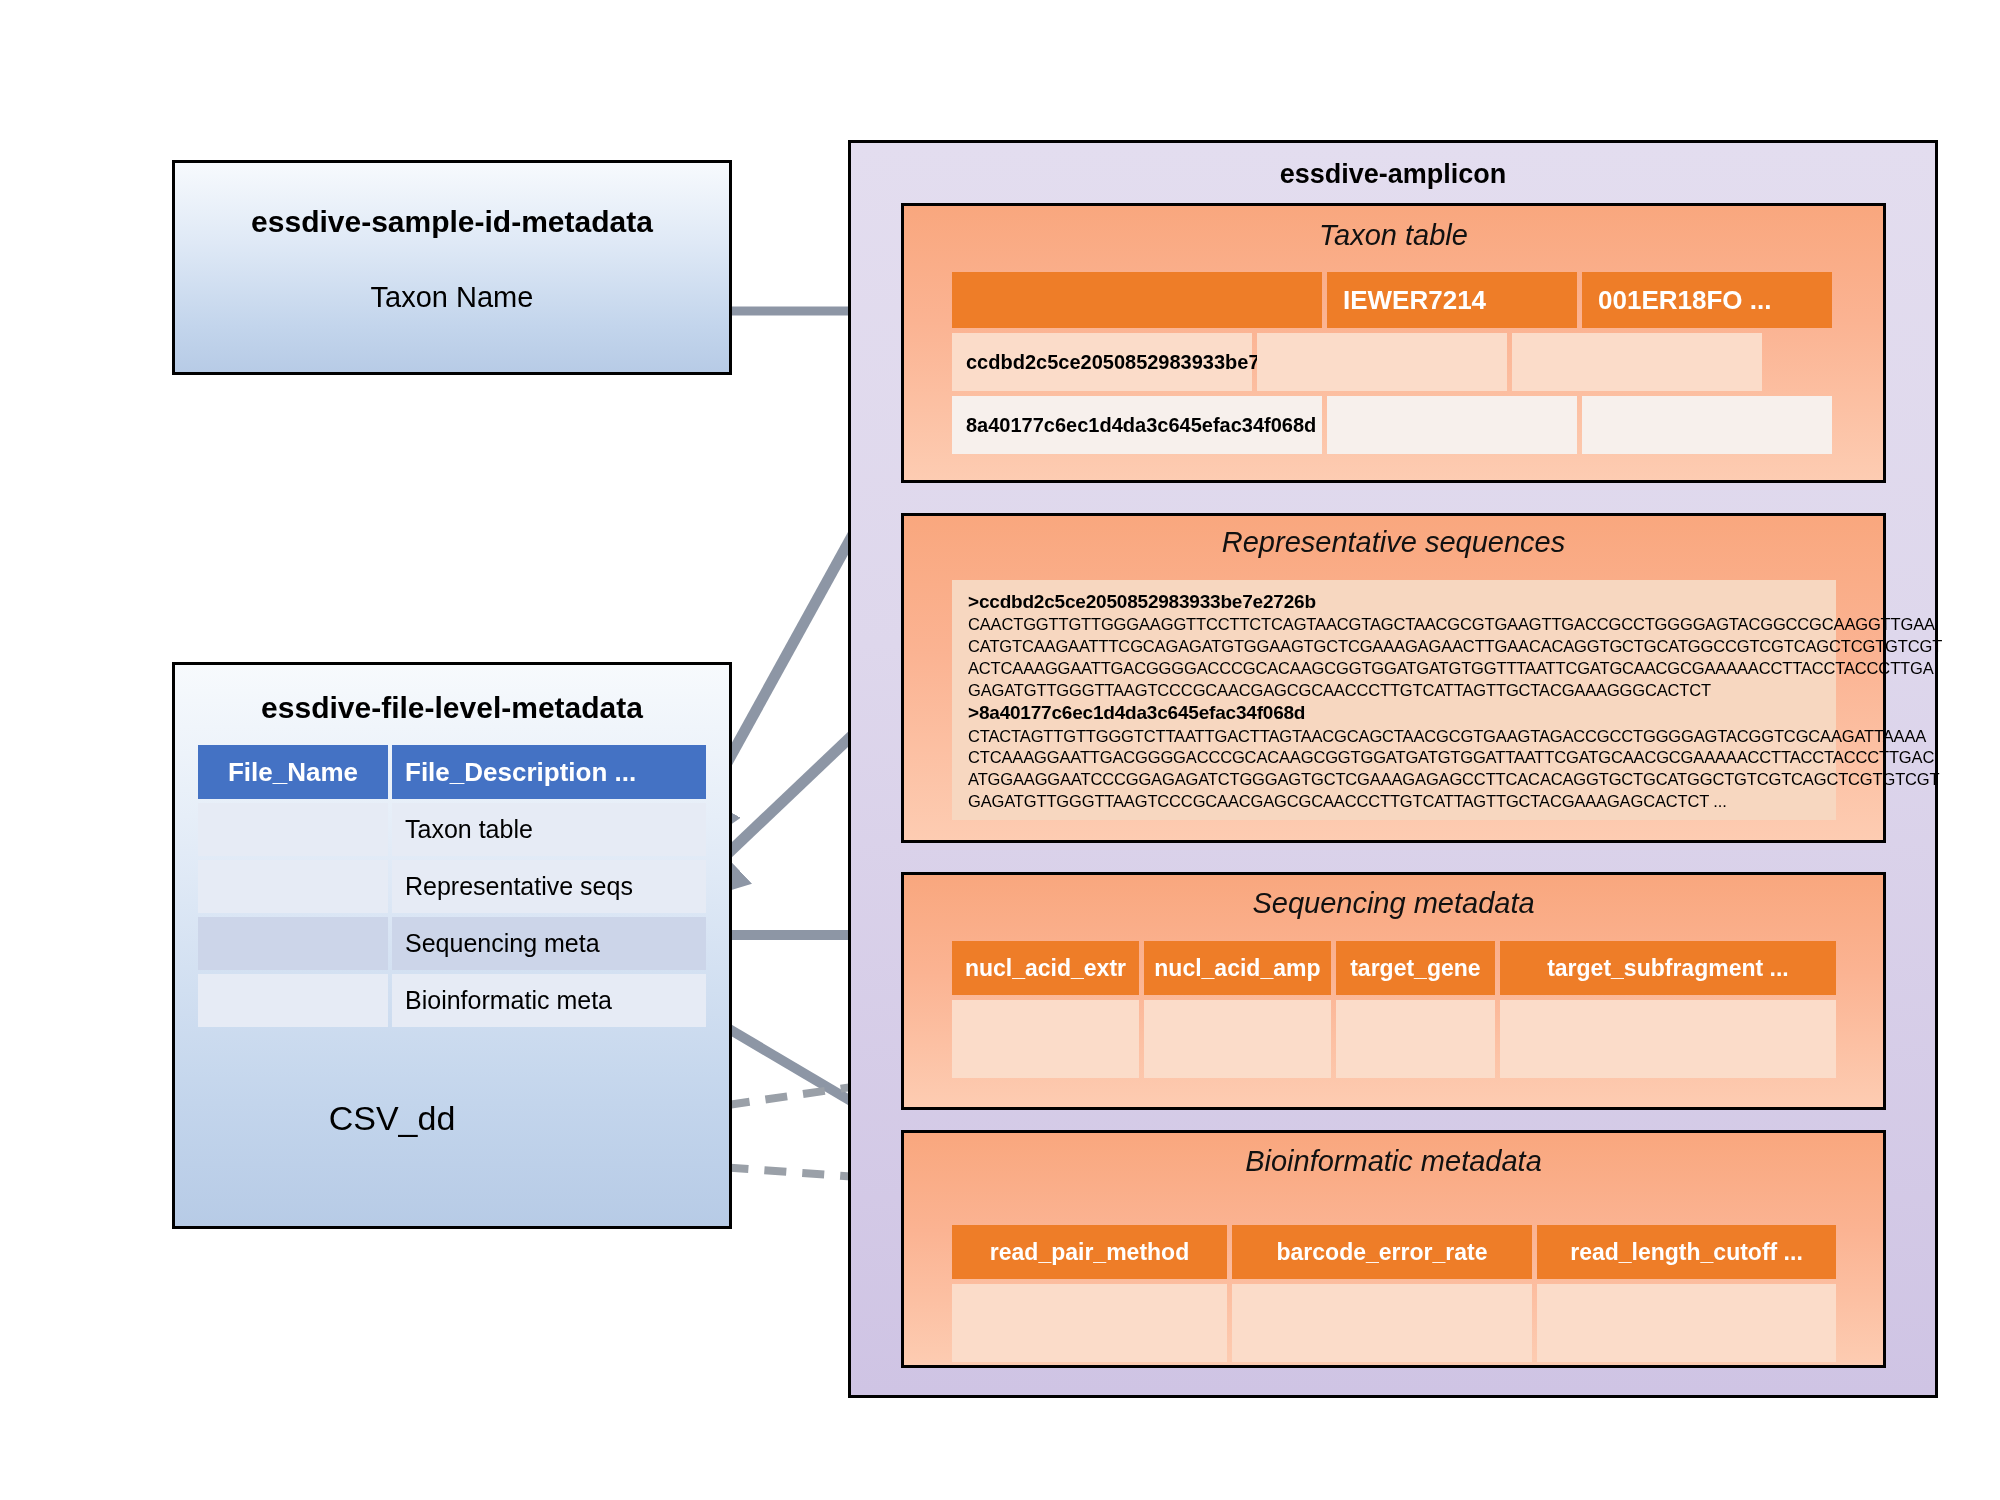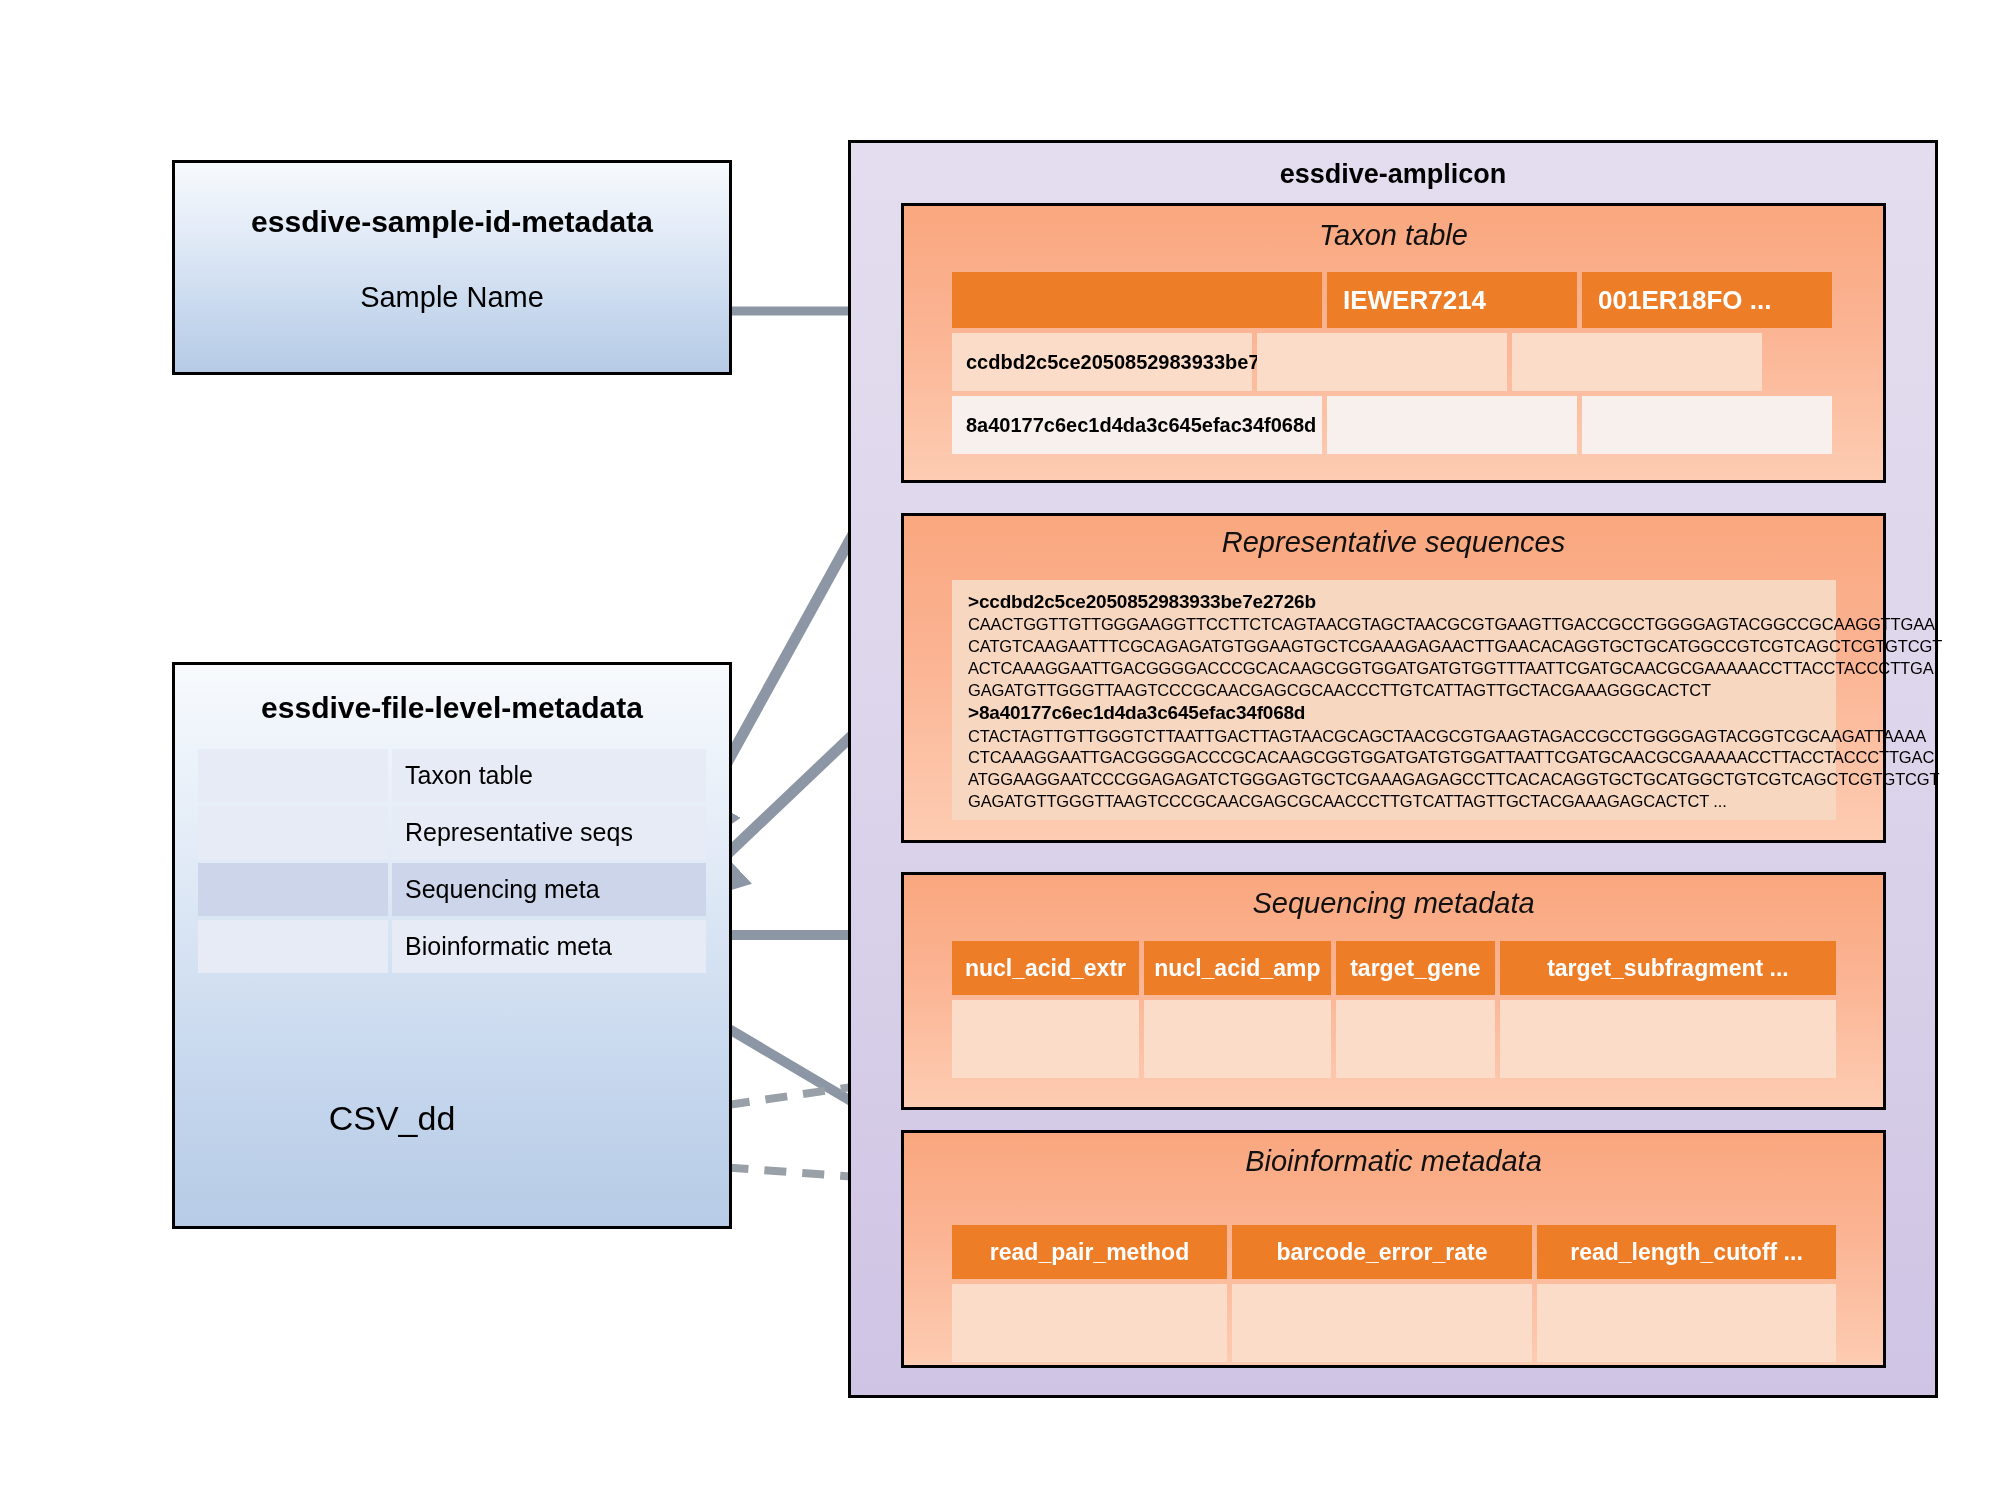--- a/index.html
+++ b/index.html
@@ -99,27 +99,31 @@
 
   <line x1="900" y1="1180" x2="555" y2="1155" stroke="#9aa0a8" stroke-width="8" stroke-dasharray="22 16" marker-end="url(#mk-gray-dash)"></line>
 
   <ellipse cx="1390" cy="968" rx="448" ry="38" fill="none" stroke="#c47a4a" stroke-width="9" stroke-dasharray="26 18" transform="rotate(-2.2 1390 968)"></ellipse>
 
   <ellipse cx="1390" cy="1228" rx="448" ry="36" fill="none" stroke="#c47a4a" stroke-width="9" stroke-dasharray="26 18" transform="rotate(-1.6 1390 1228)"></ellipse>
 </svg>
 
 <div class="blue-box" style="left:172px;top:160px;width:560px;height:215px;">
   <div class="blue-title" style="font-size:30px;margin-top:42px;">essdive-sample-id-metadata</div>
-  <div style="text-align:center;font-size:29px;margin-top:42px;">Sample Name</div>
+  <div style="text-align:center;font-size:29px;margin-top:42px;">Taxon Name</div>
 </div>
 
 <div class="blue-box" style="left:172px;top:662px;width:560px;height:567px;">
   <div class="blue-title" style="font-size:30px;margin-top:26px;">essdive-file-level-metadata</div>
 
   <div class="tbl" style="left:23px;top:80px;width:508px;">
+    <div class="trow">
+      <div class="tcell hdr-bl" style="width:190px;height:54px;justify-content:center;font-size:26px;">File_Name</div>
+      <div class="tcell hdr-bl" style="width:314px;height:54px;padding-left:13px;font-size:26px;margin-left:4px;">File_Description ...</div>
+    </div>
 
     <div class="trow" style="margin-top:4px;">
       <div class="tcell row-bl-b" style="width:190px;height:53px;"></div>
       <div class="tcell row-bl-b" style="width:314px;height:53px;padding-left:13px;font-size:25px;margin-left:4px;">Taxon table</div>
     </div>
     <div class="trow" style="margin-top:4px;align-items:center;">
       <div class="tcell row-bl-b" style="width:190px;height:53px;"></div>
       <div class="tcell row-bl-b" style="width:314px;height:53px;padding-left:13px;font-size:25px;margin-left:4px;">Representative seqs</div>
     </div>
     <div class="trow" style="margin-top:4px;">

